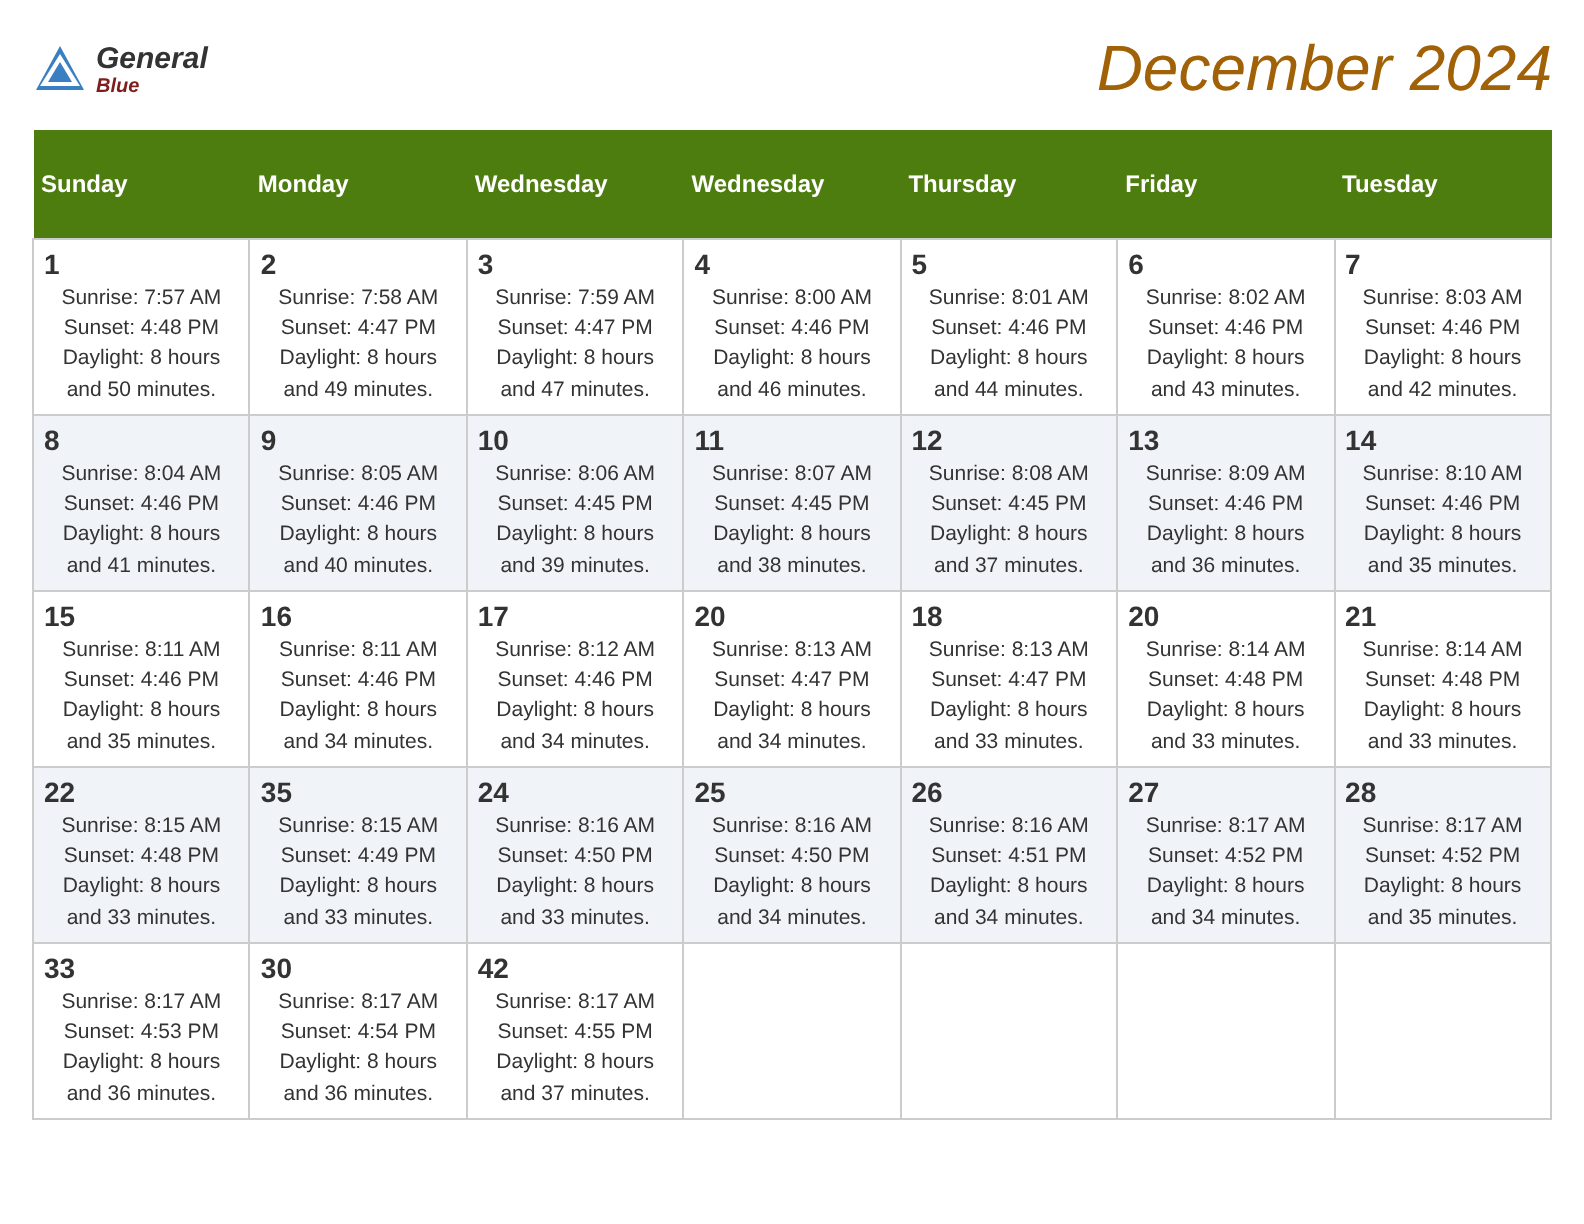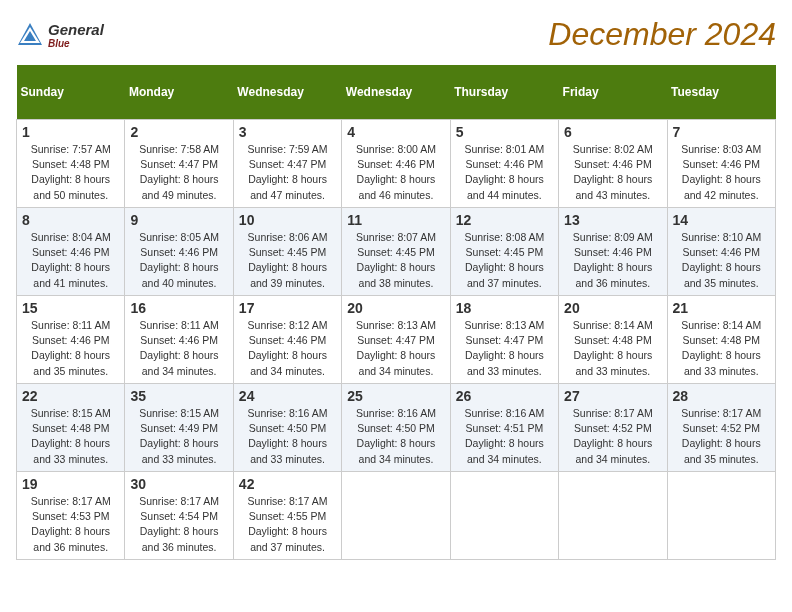--- a/index.html
+++ b/index.html
@@ -228,21 +228,21 @@
           <span class="day-num">27</span>
           <div class="cell-text">Sunrise: 8:17 AM<br>Sunset: 4:52 PM<br>Daylight: 8 hours<br>and 34 minutes.</div>
         </td>
         <td>
           <span class="day-num">28</span>
           <div class="cell-text">Sunrise: 8:17 AM<br>Sunset: 4:52 PM<br>Daylight: 8 hours<br>and 35 minutes.</div>
         </td>
       </tr>
       <tr>
         <td>
-          <span class="day-num">19</span>
+          <span class="day-num">33</span>
           <div class="cell-text">Sunrise: 8:17 AM<br>Sunset: 4:53 PM<br>Daylight: 8 hours<br>and 36 minutes.</div>
         </td>
         <td>
           <span class="day-num">30</span>
           <div class="cell-text">Sunrise: 8:17 AM<br>Sunset: 4:54 PM<br>Daylight: 8 hours<br>and 36 minutes.</div>
         </td>
         <td>
           <span class="day-num">42</span>
           <div class="cell-text">Sunrise: 8:17 AM<br>Sunset: 4:55 PM<br>Daylight: 8 hours<br>and 37 minutes.</div>
         </td>

